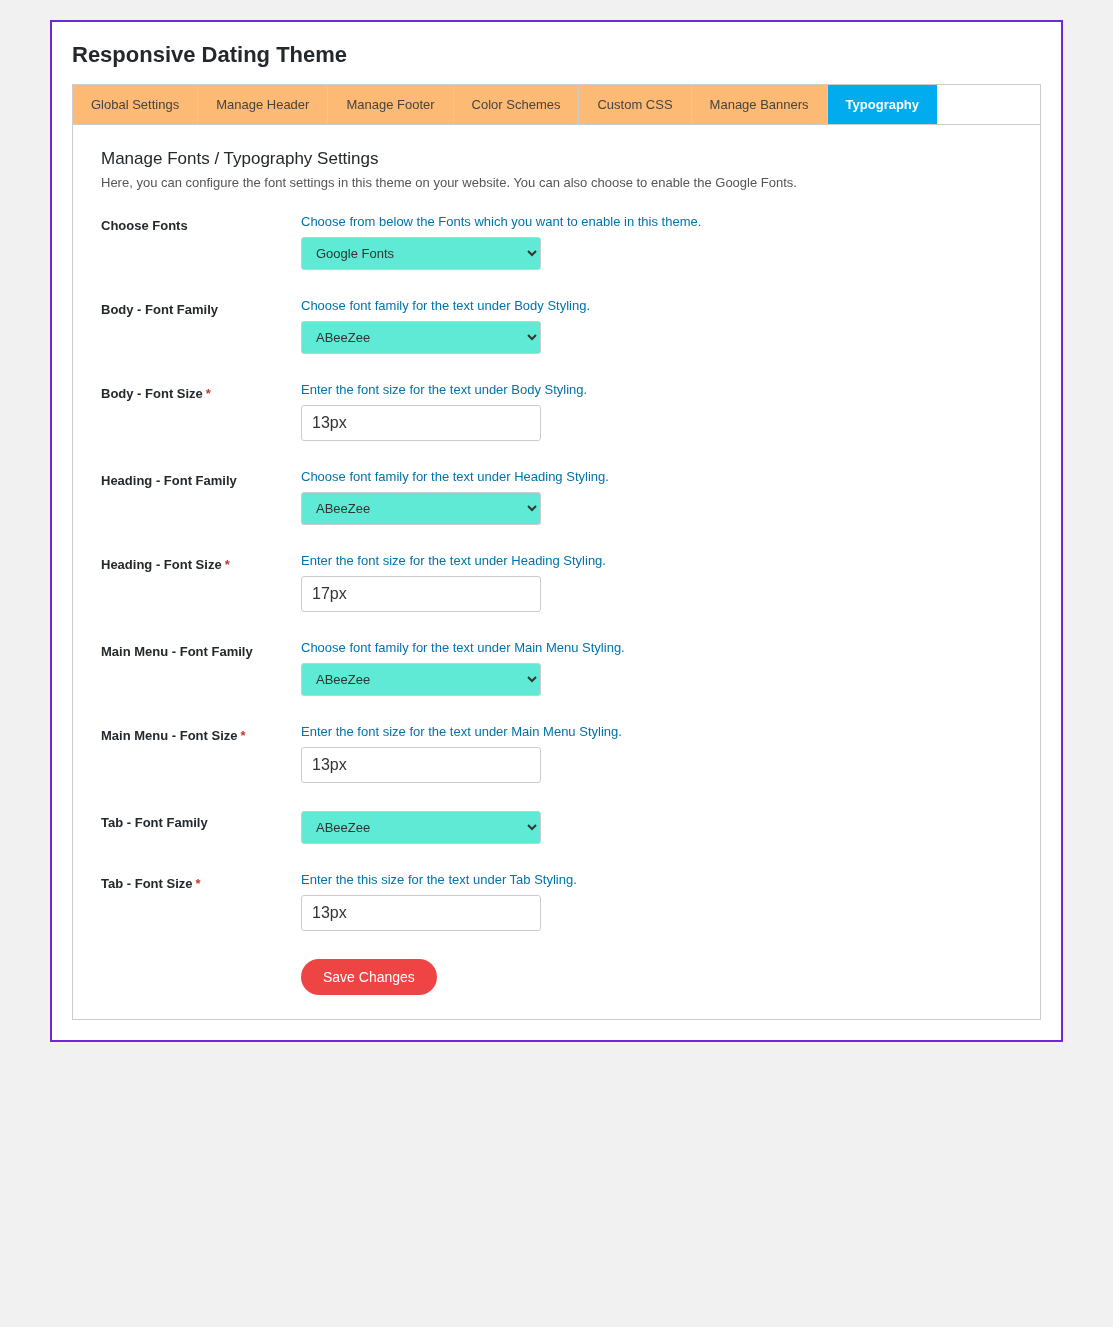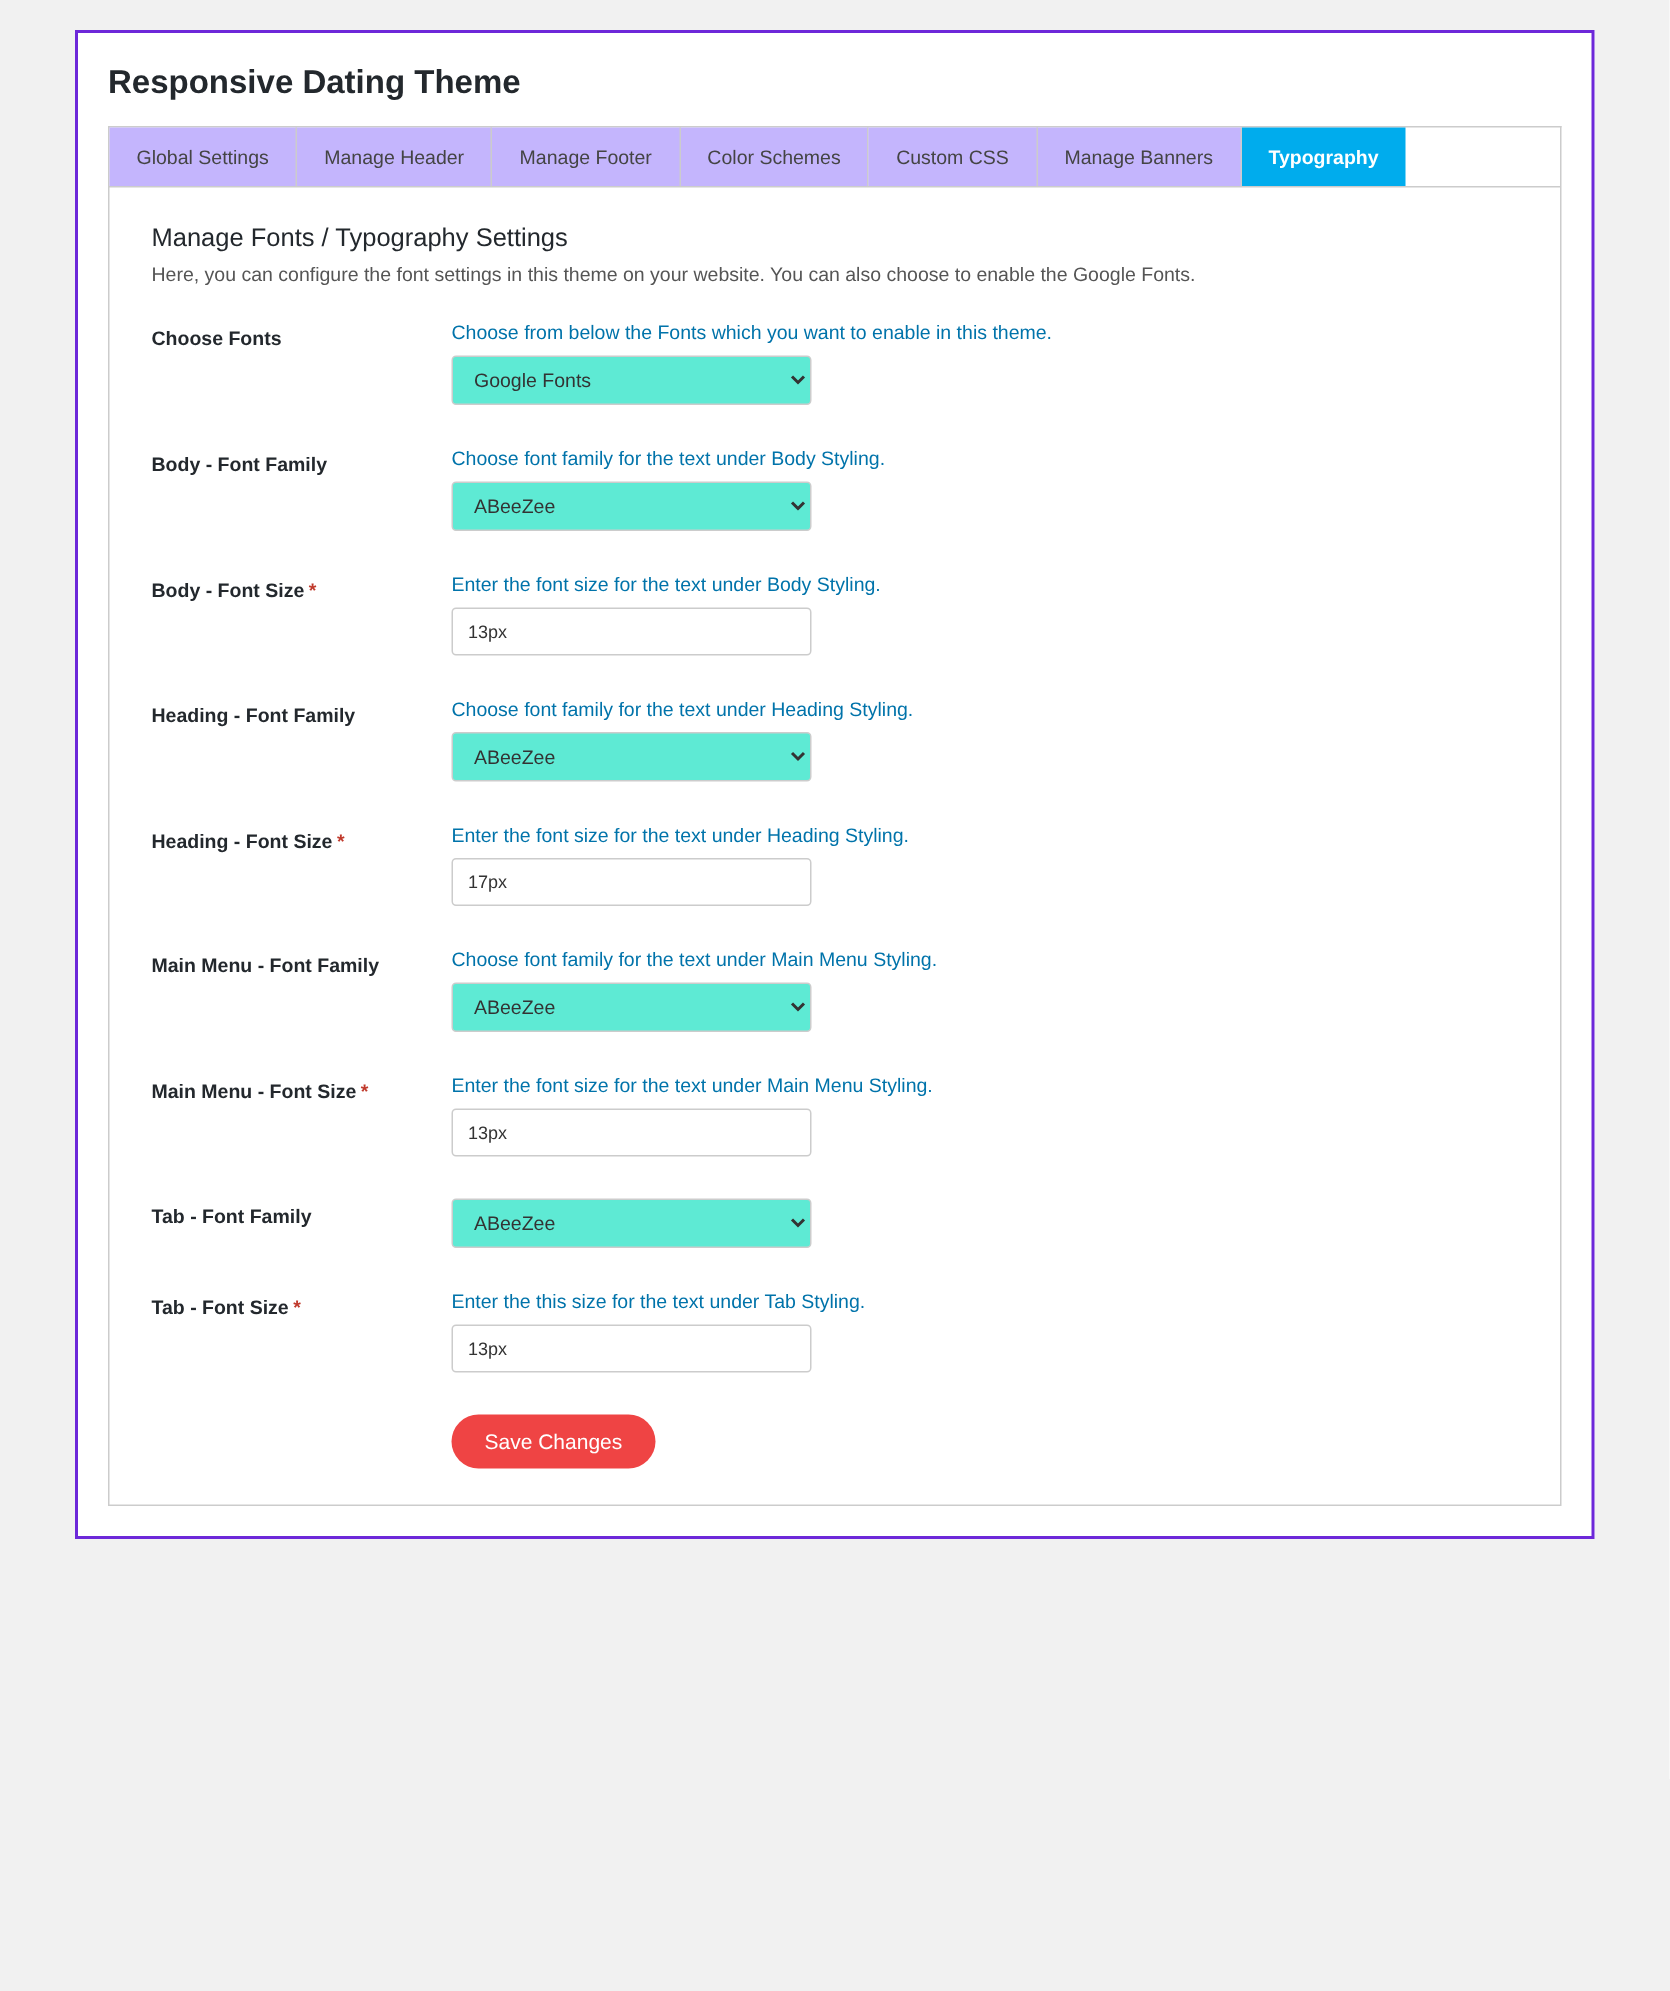--- a/index.html
+++ b/index.html
@@ -29,21 +29,21 @@
       background: #fff;
     }
     .tab-item {
       padding: 12px 18px;
       cursor: pointer;
       border-right: 1px solid #ccc;
       font-size: 13px;
       color: #444;
       white-space: nowrap;
       user-select: none;
-      background: #c4b5fd;
+      background: #fdba74;
     }
     .tab-item:last-child {
       border-right: none;
     }
     .tab-item.active {
       background: #00aced;
       color: #fff;
       font-weight: 600;
     }
     .content-panel {
@@ -96,21 +96,21 @@
       color: #333;
       background: #5eead4;
       appearance: auto;
       cursor: pointer;
     }
     .form-input {
       width: 240px;
       padding: 8px 10px;
       border: 1px solid #ccc;
       border-radius: 3px;
-      font-size: 12px;
+      font-size: 16px;
       color: #333;
     }
     .btn-save {
       display: inline-block;
       padding: 10px 22px;
       background: #ef4444;
       color: #fff;
       border: none;
       border-radius: 20px;
       font-size: 14px;

